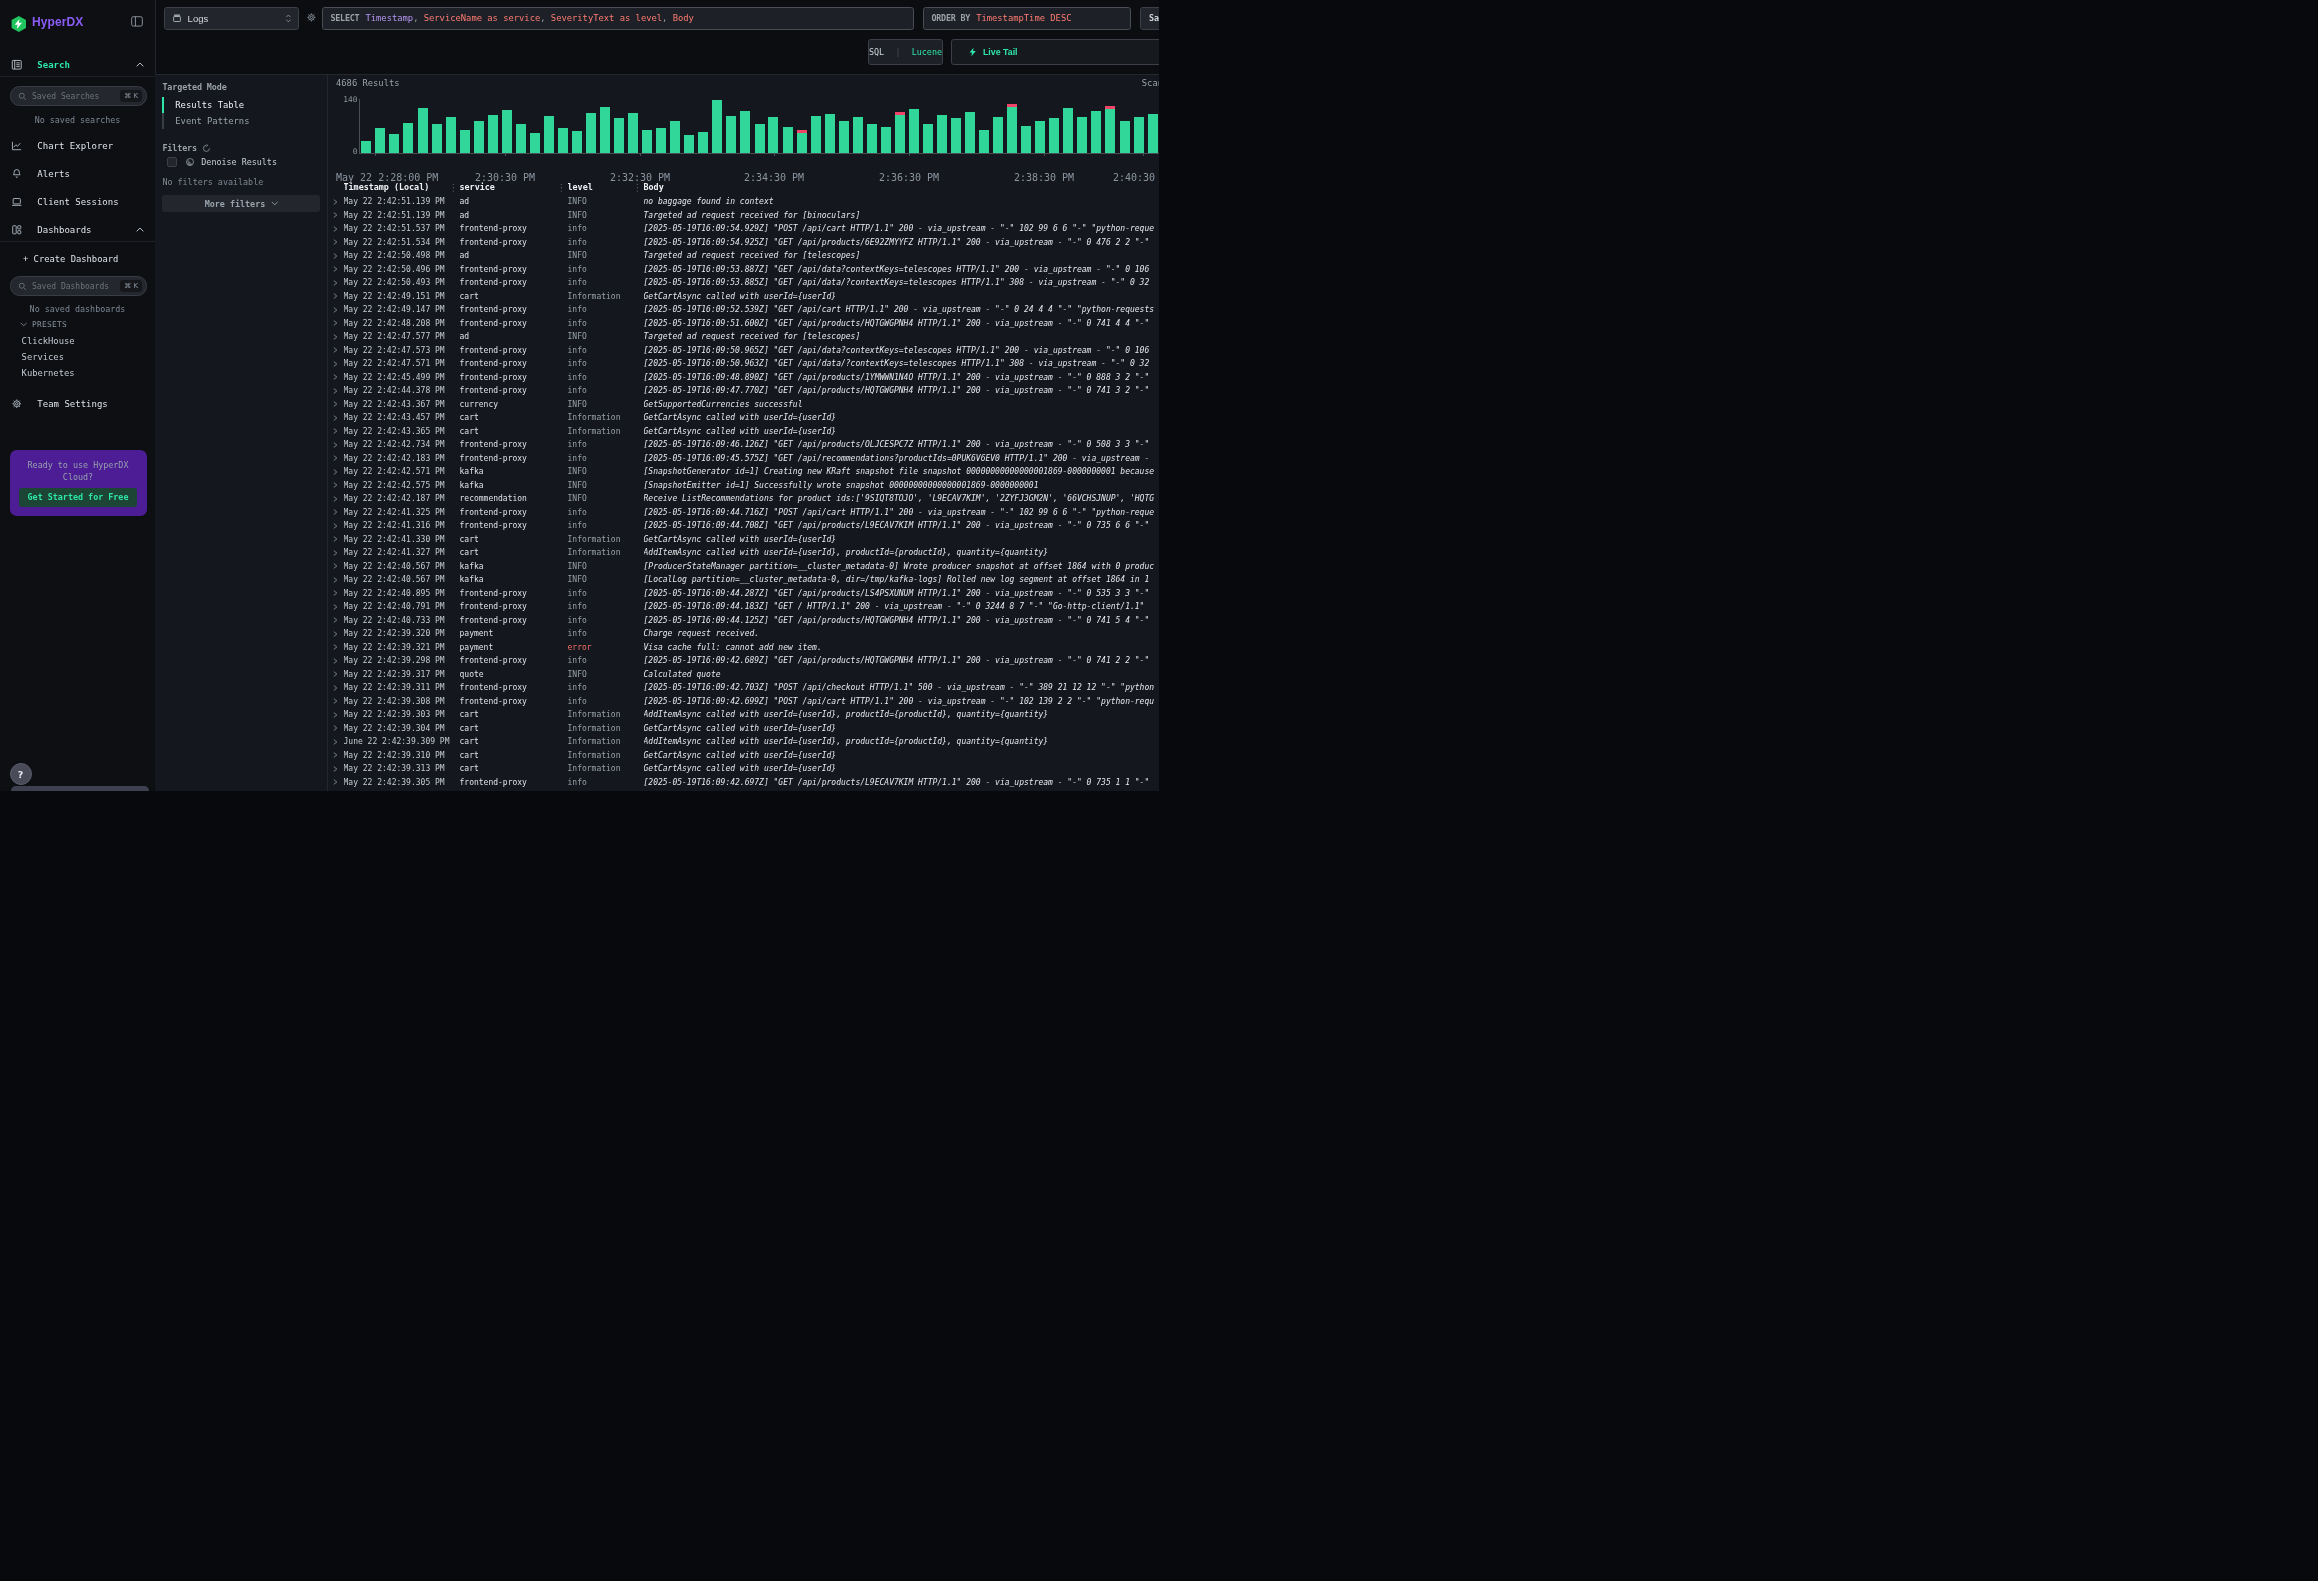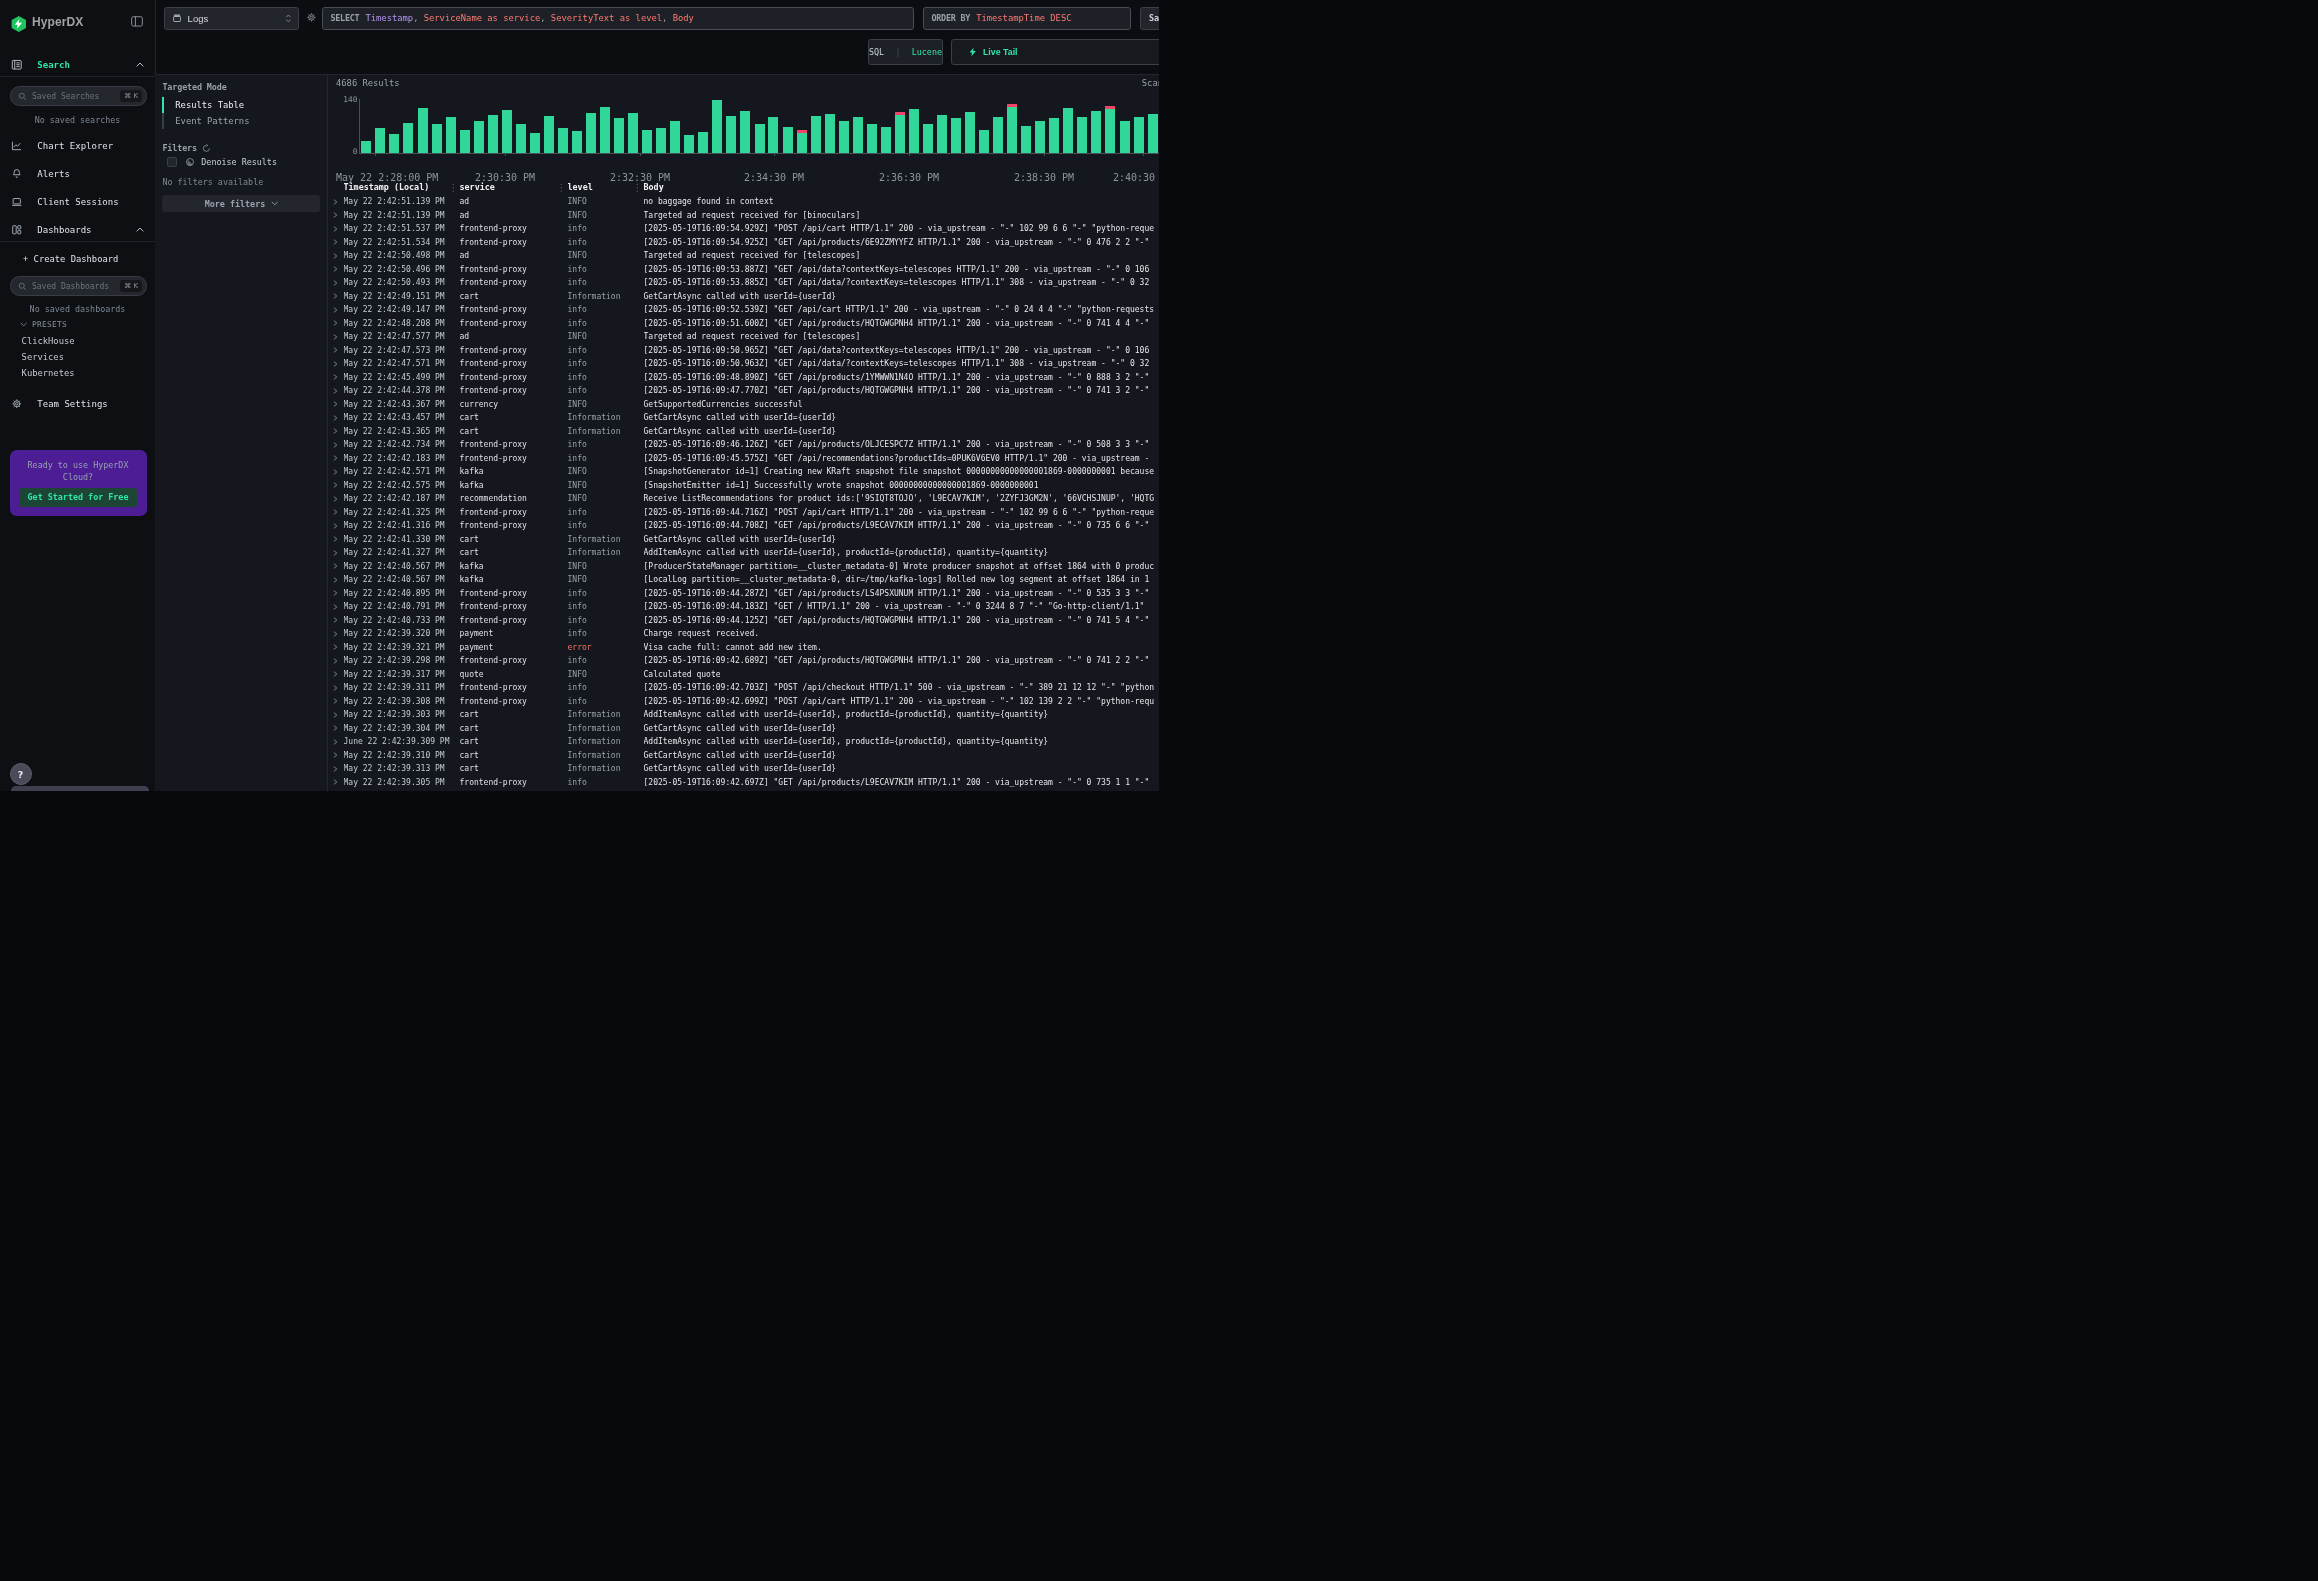--- a/index.html
+++ b/index.html
@@ -3,21 +3,21 @@
 <meta charset="utf-8">
 <style>
   html,body{margin:0;padding:0;background:#08090c;}
   body{width:1159px;height:791px;overflow:hidden;font-family:"DejaVu Sans Mono","Liberation Mono",monospace;-webkit-font-smoothing:antialiased;}
   .app{position:relative;width:1159px;height:791px;background:#0b0d10;overflow:hidden;}
   svg{display:block;}
   
   .sidebar{position:absolute;left:0;top:0;width:155px;height:791px;background:#0d0f13;border-right:0.7px solid #22262c;}
   .s-head{position:absolute;left:0;top:0;width:155px;height:43px;}
   .logo{position:absolute;left:10.8px;top:16px;width:16px;height:16px;background:#1fc45f;clip-path:polygon(50% 0,95% 25%,95% 75%,50% 100%,5% 75%,5% 25%);display:flex;align-items:center;justify-content:center;}
-  .brand{position:absolute;left:32px;top:15px;font-family:"Liberation Sans","DejaVu Sans",sans-serif;font-weight:bold;font-size:12px;color:#a3a3a3;letter-spacing:0.1px;}
+  .brand{position:absolute;left:32px;top:15px;font-family:"Liberation Sans","DejaVu Sans",sans-serif;font-weight:bold;font-size:12px;color:#8b5cf6;letter-spacing:0.1px;}
   .collapse{position:absolute;right:12px;top:16px;background:none;border:none;padding:0;cursor:pointer;}
   .s-row{position:absolute;left:0;width:155px;height:17.6px;display:flex;align-items:center;}
   .s-ic{margin-left:10.8px;width:11.5px;height:11.5px;flex:none;}
   .s-lab{margin-left:15px;font-size:9px;color:#dfe3e8;}
   .green{color:#2ee6a8;font-weight:bold;}
   .s-chev{position:absolute;right:10.8px;}
   .s-div{position:absolute;left:0;width:155px;border-top:0.7px solid #1e2228;}
   .pill{position:absolute;left:10px;width:135px;height:18px;background:#24272d;border:0.7px solid #383c44;border-radius:9.5px;display:flex;align-items:center;cursor:text;}
   .pill .mag{margin-left:6.8px;flex:none;}
   .pill .ph{margin-left:5.4px;font-size:8px;color:#6c737d;flex:1 1 auto;white-space:nowrap;overflow:hidden;}
@@ -89,21 +89,21 @@
   .lhead .hcell{white-space:nowrap;overflow:hidden;cursor:pointer;}
   .hhandle{position:absolute;top:1.4px;cursor:col-resize;}
   .lrows{position:absolute;left:0;right:0;top:120px;bottom:0;overflow:hidden;}
   .lrow{display:grid;grid-template-columns:15.5px 116px 108px 76px 1fr;height:13.5px;line-height:13.5px;font-size:8px;cursor:pointer;}
   .cell{white-space:nowrap;overflow:hidden;}
   .rchev{display:flex;align-items:center;padding-left:4px;}
   .ts{color:#c6ccd4;}
   .svc{color:#dfe3e8;}
   .lvl{color:#98a1ab;}
   .lvl.err{color:#f47067;}
-  .body-c{color:#e6e9ec;}
+  .body-c{color:#e6e9ec;font-style:italic;}
 </style>
 </head>
 <body>
 
 <div class="app">
 
   <aside class="sidebar">
     <div class="s-head">
       <div class="logo">
         <svg width="8.8" height="10" viewBox="0 0 13 15">

